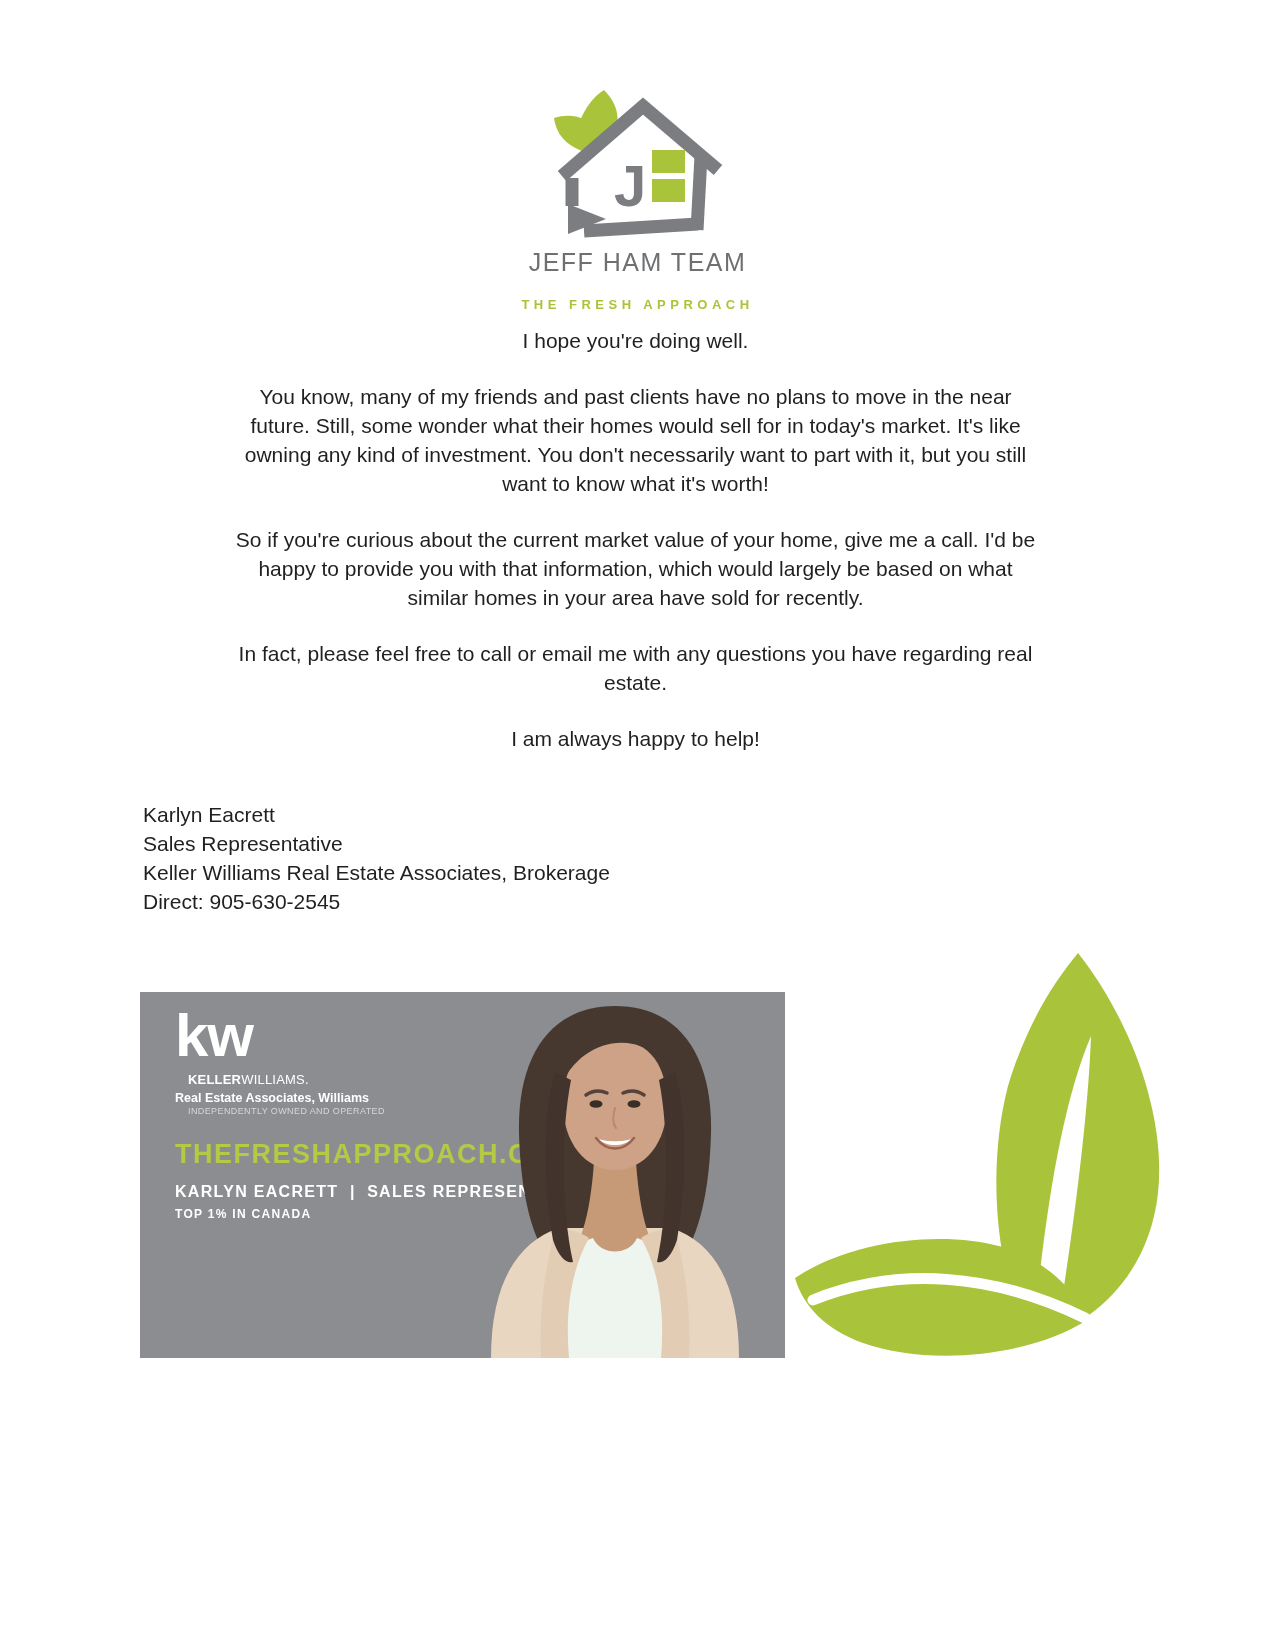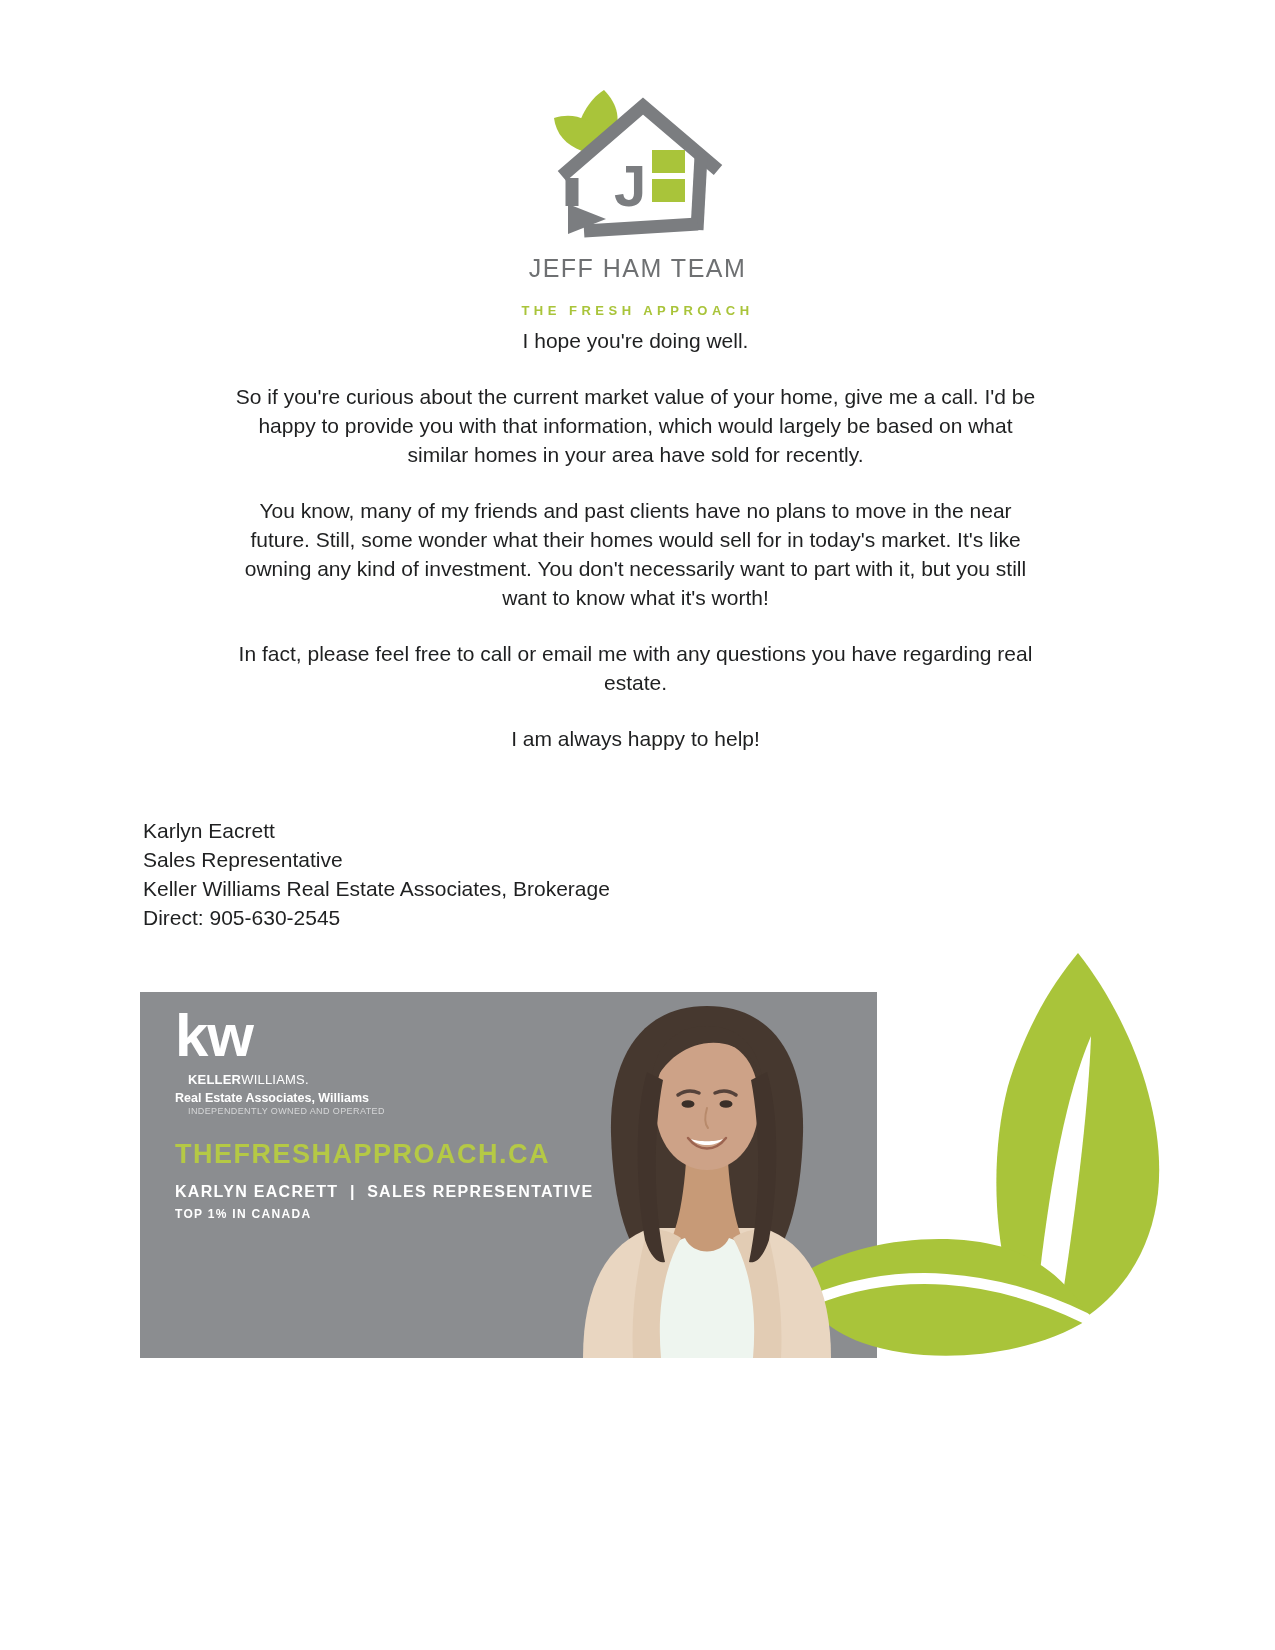--- a/index.html
+++ b/index.html
@@ -4,32 +4,32 @@
 <style>
   html,body { margin:0; padding:0; background:#ffffff; }
   .page {
     position:relative; width:1275px; height:1650px; background:#ffffff;
     font-family:"Liberation Sans", sans-serif; overflow:hidden;
   }
 
   
   .logo-block { position:absolute; left:0; right:0; top:88px; text-align:center; }
   .logo-graphic { display:block; margin:0 auto; }
-  .team-name { font-size:25px; color:#6e7072; letter-spacing:1.5px; font-weight:400; margin-top:8px; }
+  .team-name { font-size:25px; color:#6e7072; letter-spacing:1.5px; font-weight:400; margin-top:2px; }
   .tagline   { font-size:13px; color:#a9c43a; letter-spacing:4.5px; font-weight:600; margin-top:20px; }
 
   
   .letter { position:absolute; left:143px; top:326px; width:985px;
             font-size:21px; line-height:29px; color:#1f2021; }
   .letter p { margin:0 0 27px 0; white-space:pre-line;text-align:center; }
-  .signature { margin-top:63px; }
+  .signature { margin-top:47px; }
   .signature div { line-height:29px; }
 
   
-  .card { position:absolute; left:140px; top:992px; width:737px; height:366px;
+  .card { position:absolute; left:140px; top:992px; width:645px; height:366px;
           background:#8b8d90; overflow:hidden; }
   .kw-mark  { position:absolute; left:35px; top:14px; font-size:60px; font-weight:700;
               color:#ffffff; letter-spacing:-1px; line-height:1; }
   .kw-brand { position:absolute; left:48px; top:80px; font-size:13px; color:#ffffff; letter-spacing:0.2px; }
   .kw-brand .b1 { font-weight:700; }
   .kw-brand .b2 { font-weight:400; }
   .kw-sub   { position:absolute; left:35px; top:99px; font-size:12.5px; font-weight:700; color:#ffffff; }
   .kw-note  { position:absolute; left:48px; top:114px; font-size:9px; color:#d6d7d8; letter-spacing:0.4px; }
   .card-site { position:absolute; left:35px; top:147px; font-size:27px; font-weight:700;
                color:#b5c945; letter-spacing:1.5px; }
@@ -70,27 +70,27 @@
         <rect x="104" y="62" width="33" height="23" fill="#a9c43a"></rect>
         <rect x="104" y="91" width="33" height="23" fill="#a9c43a"></rect>
       </g>
     </svg>
     <div class="team-name">JEFF HAM TEAM</div>
     <div class="tagline">THE FRESH APPROACH</div>
   </div>
 
   <div class="letter">
     <p>I hope you're doing well.</p>
-    <p>So if you're curious about the current market value of your home, give me a call. I'd be
-happy to provide you with that information, which would largely be based on what
-similar homes in your area have sold for recently.</p>
     <p>You know, many of my friends and past clients have no plans to move in the near
 future. Still, some wonder what their homes would sell for in today's market. It's like
 owning any kind of investment. You don't necessarily want to part with it, but you still
 want to know what it's worth!</p>
+    <p>So if you're curious about the current market value of your home, give me a call. I'd be
+happy to provide you with that information, which would largely be based on what
+similar homes in your area have sold for recently.</p>
     <p>In fact, please feel free to call or email me with any questions you have regarding real
 estate.</p>
     <p>I am always happy to help!</p>
     <div class="signature">
       <div>Karlyn Eacrett</div>
       <div>Sales Representative</div>
       <div>Keller Williams Real Estate Associates, Brokerage</div>
       <div>Direct: 905-630-2545</div>
     </div>
   </div>

